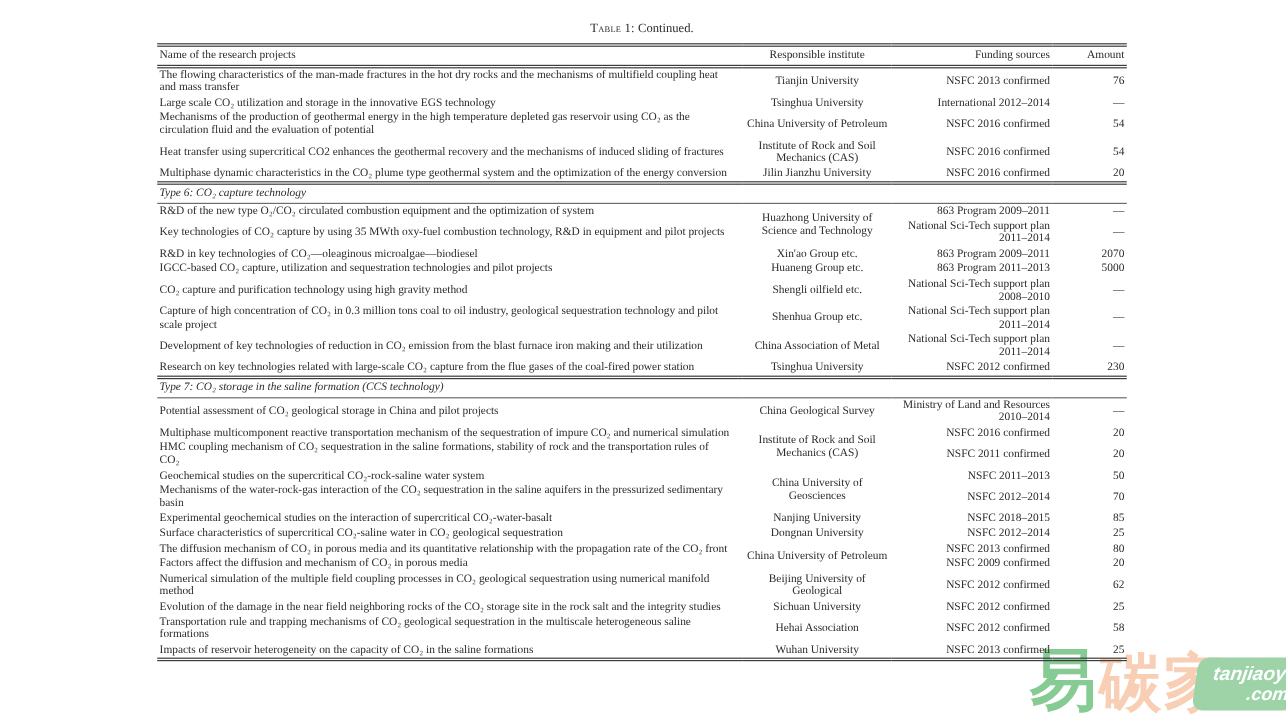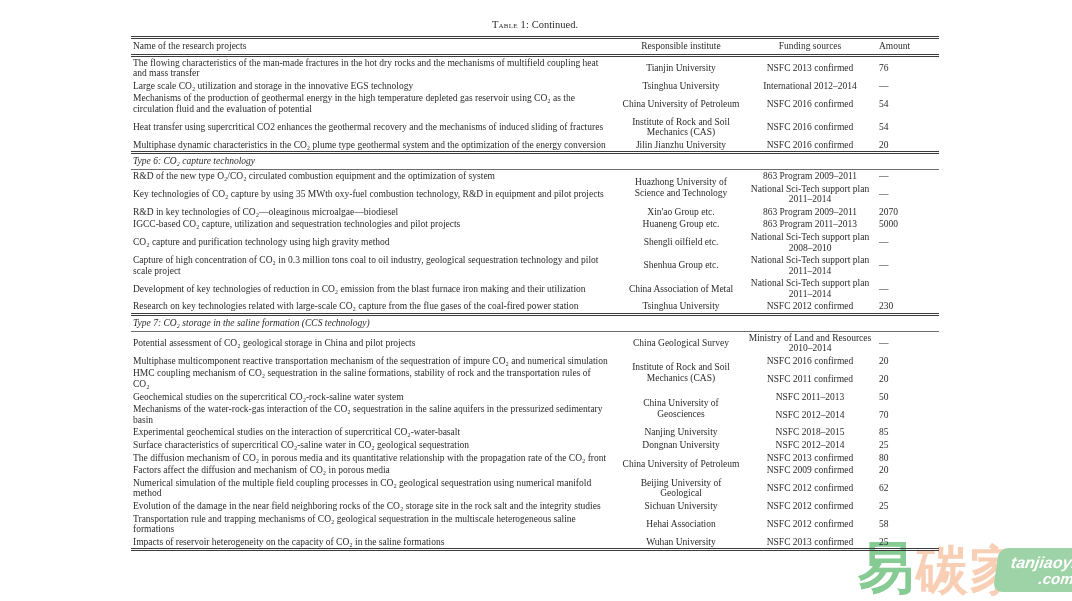--- a/index.html
+++ b/index.html
@@ -28,22 +28,22 @@
   table.paper{
     width:808px;border-collapse:collapse;table-layout:fixed;
     font-size:9.5px;line-height:10.6px;
     border-top:3px double #3c3c3c;border-bottom:3px double #3c3c3c;
     background:transparent;
   }
   th,td{font-weight:normal;padding:1px 2px;vertical-align:middle;background:transparent;}
   thead th{border-bottom:3px double #3c3c3c;padding:2px 2px;margin-top:28px;}
   th.c-name, td.c-name{text-align:left;padding-right:10px;}
   th.c-inst, td.c-inst{text-align:center;}
-  th.c-fund, td.c-fund{text-align:center;}
-  th.c-amt,  td.c-amt {text-align:left;}
+  th.c-fund, td.c-fund{text-align:right;}
+  th.c-amt,  td.c-amt {text-align:right;}
   tr.section-row td{
     font-style:italic;text-align:left;
     border-top:3px double #3c3c3c;border-bottom:1px solid #6d6d6d;
     padding:2px 2px;
     font-family:Liberation Serif, serif;
   }
 </style>
 </head>
 <body>
 

